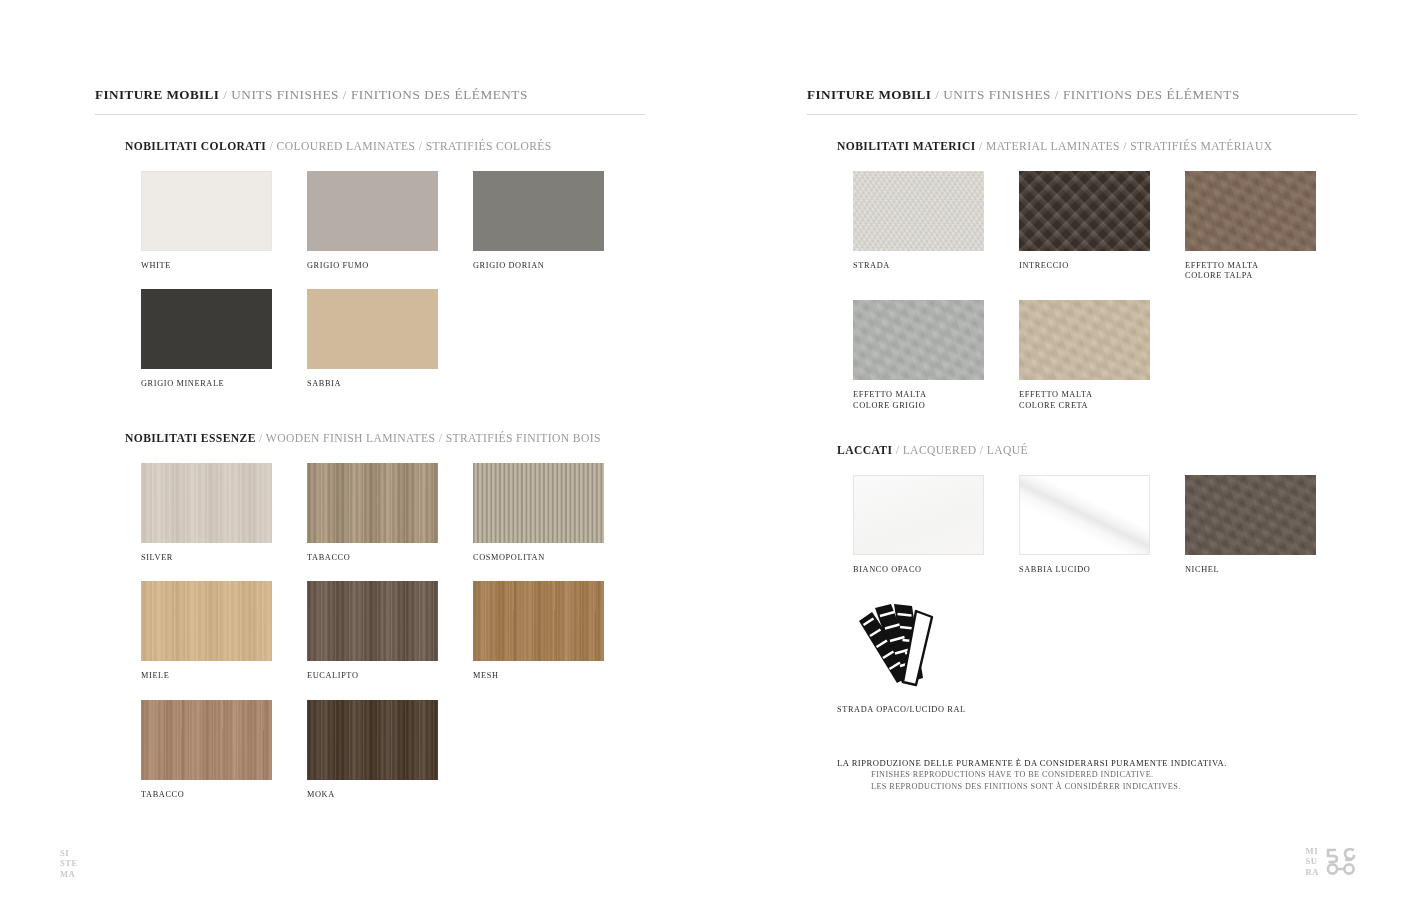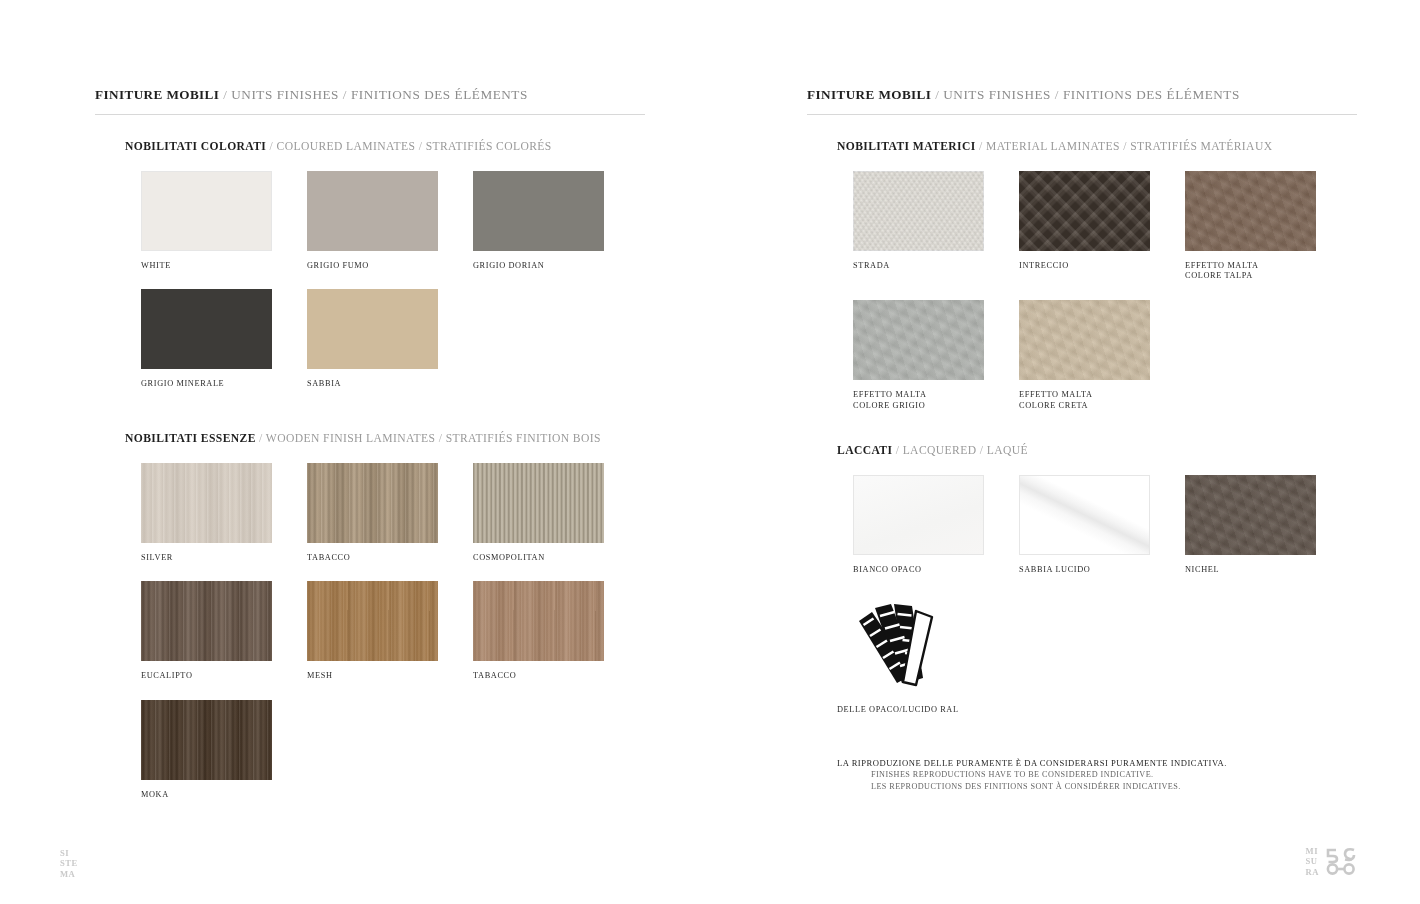--- a/index.html
+++ b/index.html
@@ -322,20 +322,26 @@
             <div class="swatch-label">TABACCO</div>
           </div>
 
           <div class="swatch-cell">
             <div class="swatch" style="background-color: rgb(179, 169, 149);">
               <div class="tex ribbed"></div>
             </div>
             <div class="swatch-label">COSMOPOLITAN</div>
           </div>
 
+          <div class="swatch-cell">
+            <div class="swatch" style="background-color: rgb(212, 178, 133);">
+              <div class="tex grain-soft"></div>
+            </div>
+            <div class="swatch-label">MIELE</div>
+          </div>
 
           <div class="swatch-cell">
             <div class="swatch" style="background-color: rgb(106, 86, 71);">
               <div class="tex grain-strong"></div>
             </div>
             <div class="swatch-label">EUCALIPTO</div>
           </div>
 
           <div class="swatch-cell">
             <div class="swatch" style="background-color: rgb(166, 122, 73);">
@@ -470,21 +476,21 @@
               <path d="M63 71 L77.5 67"></path>
               <path d="M60.5 19 L74.5 20.5"></path>
               <path d="M63 32 L77 33.5"></path>
               <path d="M65.5 45 L79.5 46.5"></path>
               <path d="M68 58 L82 59.5"></path>
               <path d="M70.5 71 L84.5 72.5"></path>
             </g>
 
             <path d="M79 16 L95 22 L79 90 L66 87 Z" fill="#ffffff" stroke="#111111" stroke-width="2.4" stroke-linejoin="round"></path>
           </svg>
-          <div class="fan-label">DELLE OPACO/LUCIDO RAL</div>
+          <div class="fan-label">STRADA OPACO/LUCIDO RAL</div>
         </div>
 
       </div>
     </div>
   </div>
 
   <div class="disclaimer">
     <div class="d1">LA RIPRODUZIONE DELLE PURAMENTE È DA CONSIDERARSI PURAMENTE INDICATIVA.</div>
     <div class="d2">FINISHES REPRODUCTIONS HAVE TO BE CONSIDERED INDICATIVE.</div>
     <div class="d3">LES REPRODUCTIONS DES FINITIONS SONT À CONSIDÉRER INDICATIVES.</div>

